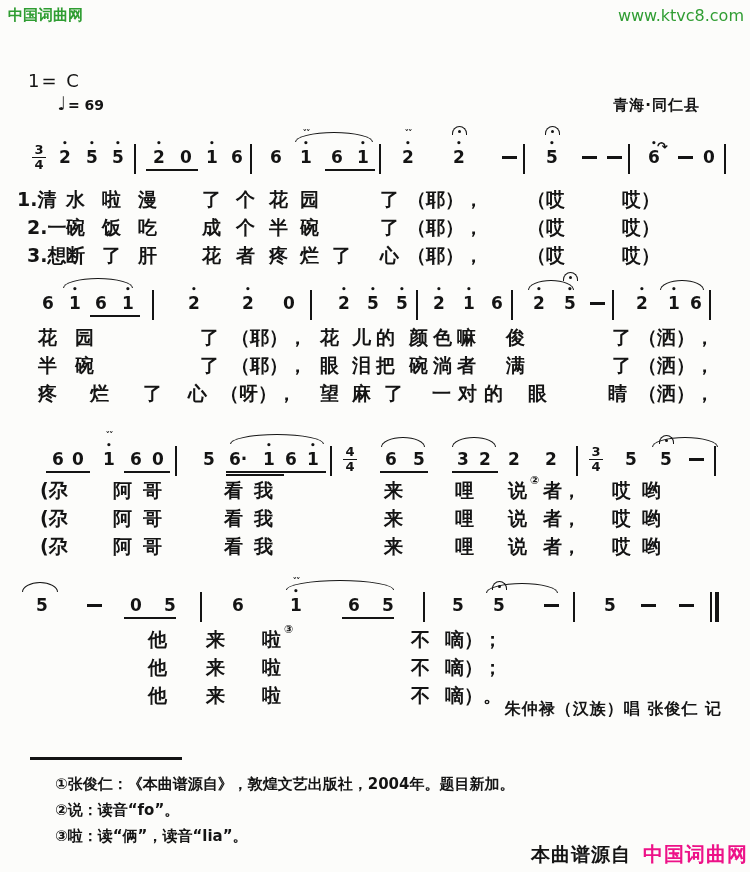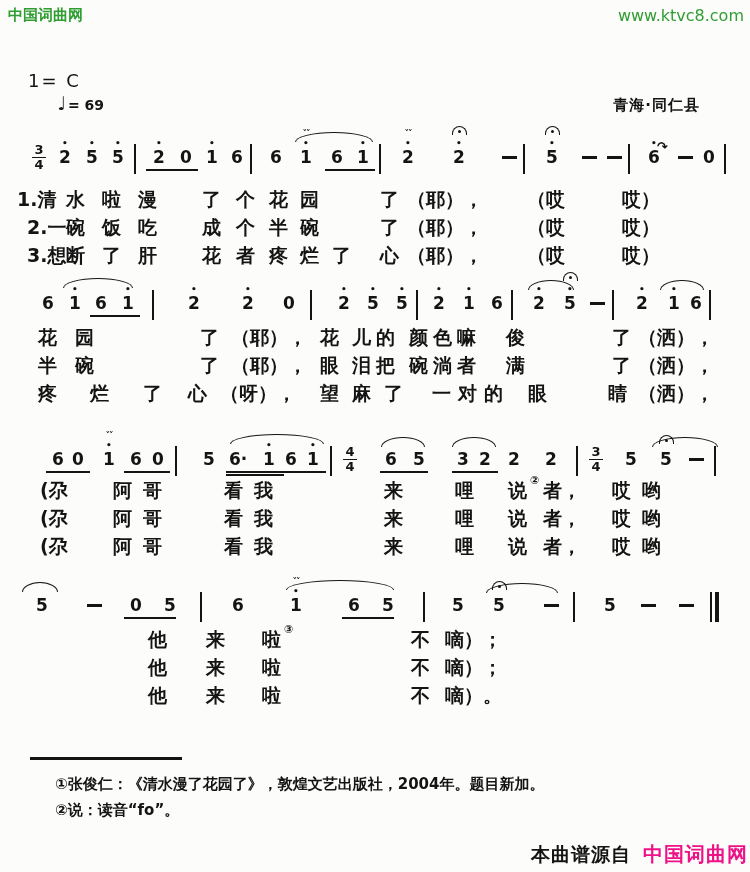--- a/index.html
+++ b/index.html
@@ -318,19 +318,21 @@
         <div class="lyr" style="left: 411px; top: 656px;">不</div>
         <div class="lyr" style="left: 445px; top: 656px;">嘀）；</div>
         <div class="lyr" style="left: 148px; top: 684px;">他</div>
         <div class="lyr" style="left: 206px; top: 684px;">来</div>
         <div class="lyr" style="left: 262px; top: 684px;">啦</div>
         <div class="lyr" style="left: 411px; top: 684px;">不</div>
         <div class="lyr" style="left: 445px; top: 684px;">嘀）。</div>
       </div>
     </div>
 
+  <div class="abs credit">朱仲禄（汉族）唱  张俊仁  记</div>
 
   <div class="abs fnline"></div>
-  <div class="abs fn" style="top:775px">①张俊仁：《清水漫了花园了》，敦煌文艺出版社，2004年。题目新加。</div>
+  <div class="abs fn" style="top:775px">①张俊仁：《本曲谱源自》，敦煌文艺出版社，2004年。题目新加。</div>
   <div class="abs fn" style="top:801px">②说：读音“fo”。</div>
+  <div class="abs fn" style="top:827px">③啦：读“俩”，读音“lia”。</div>
 
   <div class="abs src"><span>本曲谱源自</span><span class="srcsite">中国词曲网</span></div>
 </div>
 
 </body></html>

